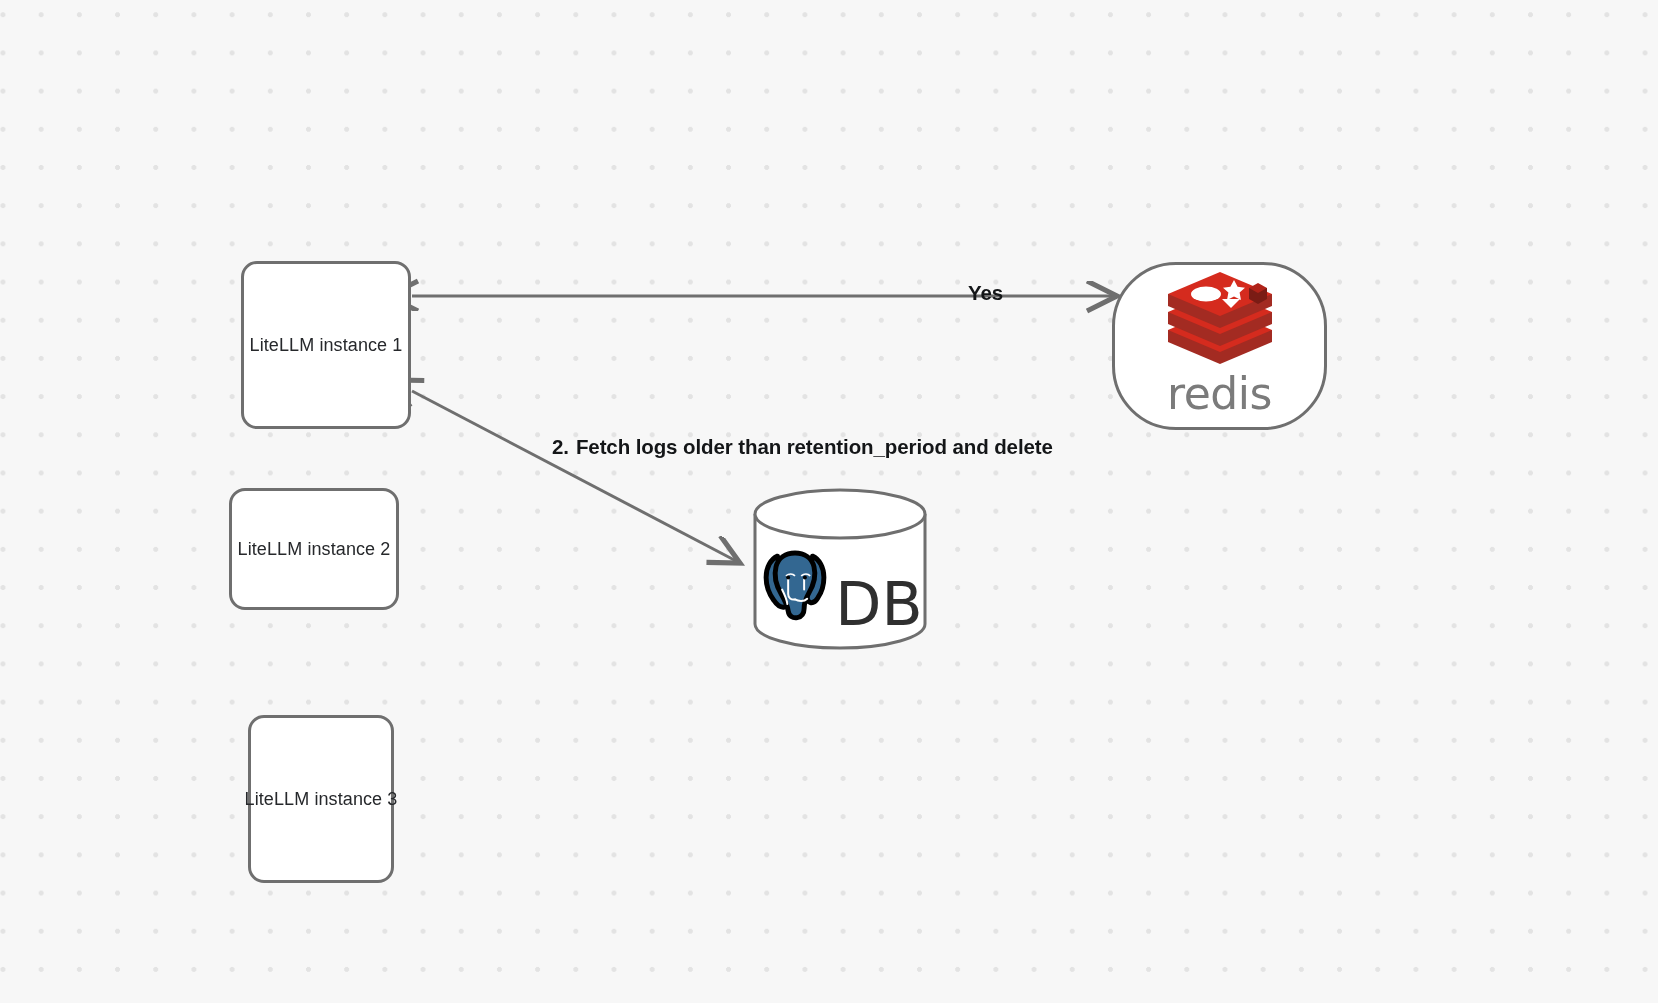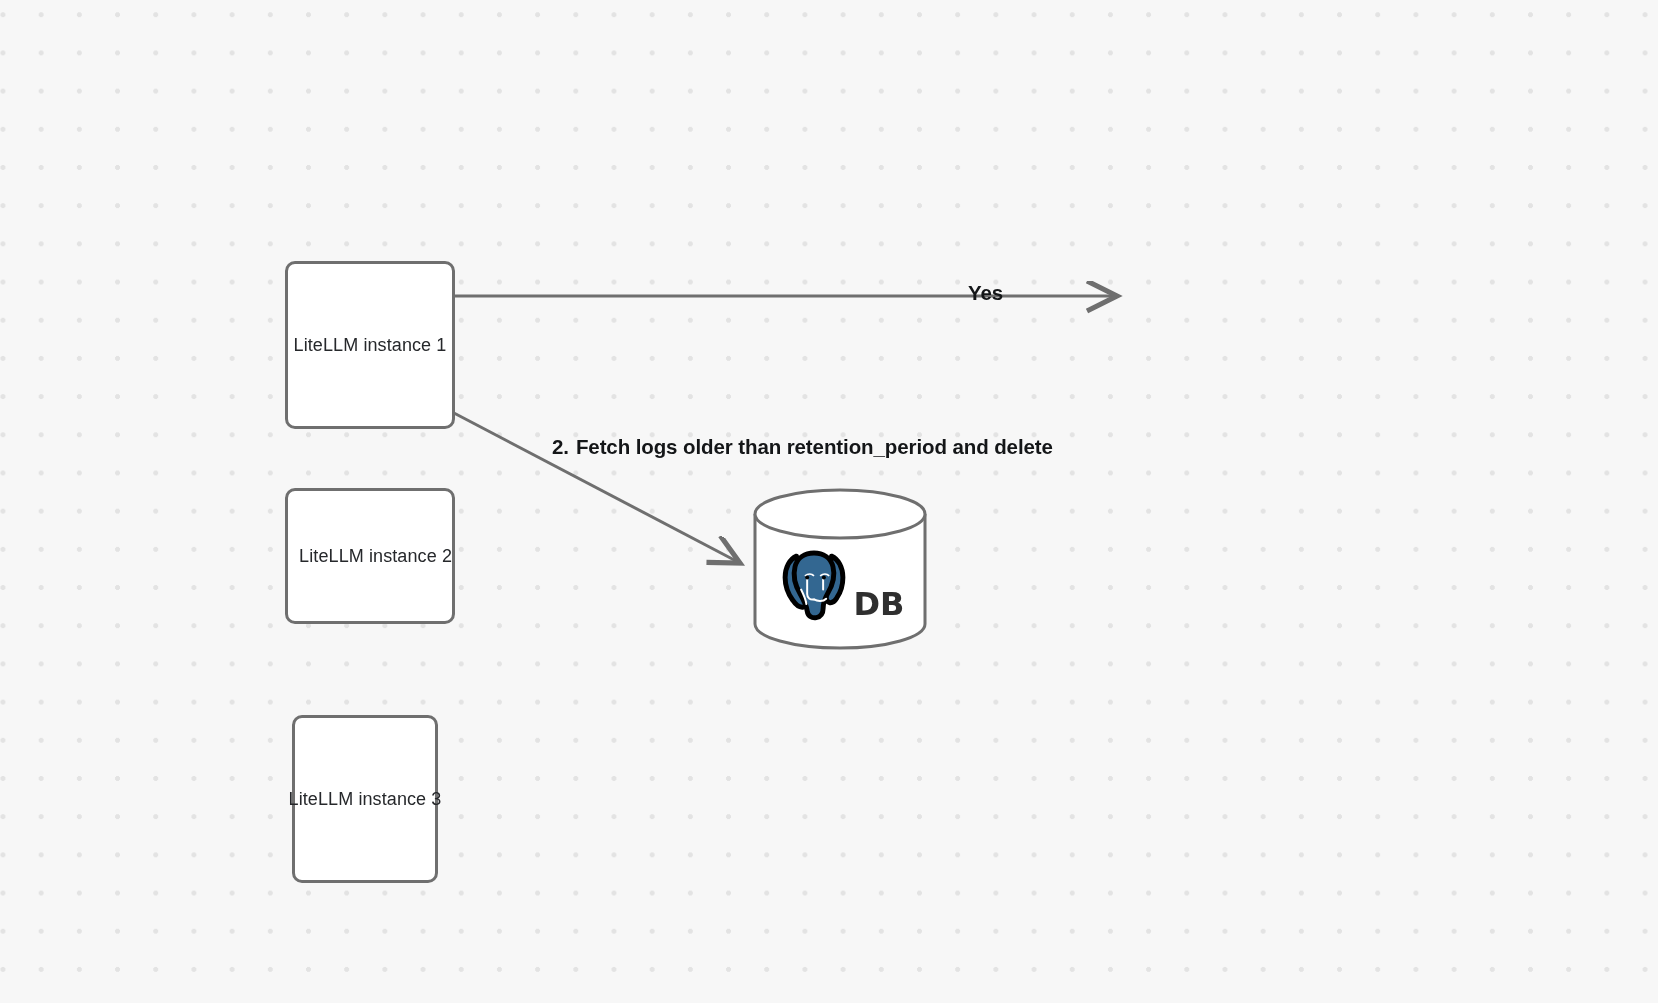--- a/index.html
+++ b/index.html
@@ -17,26 +17,25 @@
     background-position: 213px 72px;
     overflow: hidden;
     font-family: "Liberation Sans", sans-serif;
   }
 
   
   .node-box {
     position: absolute;
     background: #ffffff;
     border: 3px solid #6f6f6f;
-    border-radius: 10px;
+    border-radius: 16px;
     box-sizing: border-box;
     display: flex;
     align-items: center;
     justify-content: center;
-    margin-left: 44px;
   }
   .node-label {
     font-size: 18px;
     color: #26282b;
     font-family: "Liberation Sans", sans-serif;
     letter-spacing: 0.1px;
     white-space: nowrap;
   }
 
   
@@ -76,22 +75,22 @@
     position: absolute;
     inset: 0;
     display: flex;
     align-items: center;
     justify-content: center;
     gap: 2px;
     transform: translateY(16px);
   }
   .db-text {
     font-family: "DejaVu Sans", sans-serif;
-    font-size: 32px;
-    font-weight: 700;
+    font-size: 60px;
+    font-weight: 400;
     color: #2f2f2f;
     line-height: 1;
     margin-top: 37px;
   }
 
   
   .edge-label {
     position: absolute;
     font-family: "Liberation Sans", sans-serif;
     font-weight: bold;
@@ -136,28 +135,51 @@
   <div class="edge-label" style="left:968px; top:269px;margin-top:12px;">Yes</div>
 
   <div class="edge-label" style="left:552px; top:435px;">
     <span class="num">2.</span><span>Fetch logs older than retention_period and delete</span>
   </div>
 
   <div class="node-box" style="left:241px; top:261px; width:170px; height:168px;">
     <span class="node-label">LiteLLM instance 1</span>
   </div>
 
-  <div class="node-box" style="left:241px; top:488px; width:170px; height:136px;justify-content:flex-end;">
+  <div class="node-box" style="left:229px; top:488px; width:170px; height:122px;">
     <span class="node-label">LiteLLM instance 2</span>
   </div>
 
   <div class="node-box" style="left:248px; top:715px; width:146px; height:168px;">
     <span class="node-label">LiteLLM instance 3</span>
   </div>
 
+  <div class="redis-node" style="left:1112px; top:262px; width:215px; height:168px;">
+    <div class="redis-logo-wrap">
+      <svg width="112" height="96" viewBox="0 0 112 96">
+
+        <path d="M56 92 L4 70 L4 58 L108 58 L108 70 Z" fill="#a32b22"></path>
+        <path d="M4 58 L56 36 L108 58 L56 80 Z" fill="#d52b1e"></path>
+
+        <path d="M56 74 L4 52 L4 40 L108 40 L108 52 Z" fill="#a32b22"></path>
+        <path d="M4 40 L56 18 L108 40 L56 62 Z" fill="#d52b1e"></path>
+
+        <path d="M56 56 L4 34 L4 22 L108 22 L108 34 Z" fill="#a32b22"></path>
+        <path d="M4 22 L56 0 L108 22 L56 44 Z" fill="#d52b1e"></path>
+
+        <ellipse cx="42" cy="22" rx="15" ry="7.5" fill="#ffffff"></ellipse>
+        <path d="M70 8 L73.6 14.8 L81 15.8 L75.6 20.6 L77 28 L70 24.5 L63 28 L64.4 20.6 L59 15.8 L66.4 14.8 Z" fill="#ffffff"></path>
+        <path d="M58 27 L76 27 L67 36 Z" fill="#ffffff"></path>
+
+        <path d="M85 16 L103 16 L103 27 L94 32 L85 27 Z" fill="#7a1c15"></path>
+        <path d="M85 16 L94 21 L103 16 L94 11 Z" fill="#b02319"></path>
+      </svg>
+      <div class="redis-wordmark">redis</div>
+    </div>
+  </div>
 
   <div class="db-node" style="left:752px; top:488px; width:176px; height:162px;">
     <svg width="176" height="162" viewBox="0 0 176 162">
       <path d="M3 26 L3 136 A85 24 0 0 0 173 136 L173 26" fill="#ffffff" stroke="#6f6f6f" stroke-width="3"></path>
       <ellipse cx="88" cy="26" rx="85" ry="24" fill="#ffffff" stroke="#6f6f6f" stroke-width="3"></ellipse>
     </svg>
     <div class="db-inner">
       <svg width="76" height="76" viewBox="0 0 100 100">
         <g stroke="#000000" stroke-width="6.5" stroke-linejoin="round" stroke-linecap="round" fill="#336791">
           <path d="M73 12 C82 16 88 27 88 40 C88 52 84 61 80 67 C77 72 74 74 70 73

